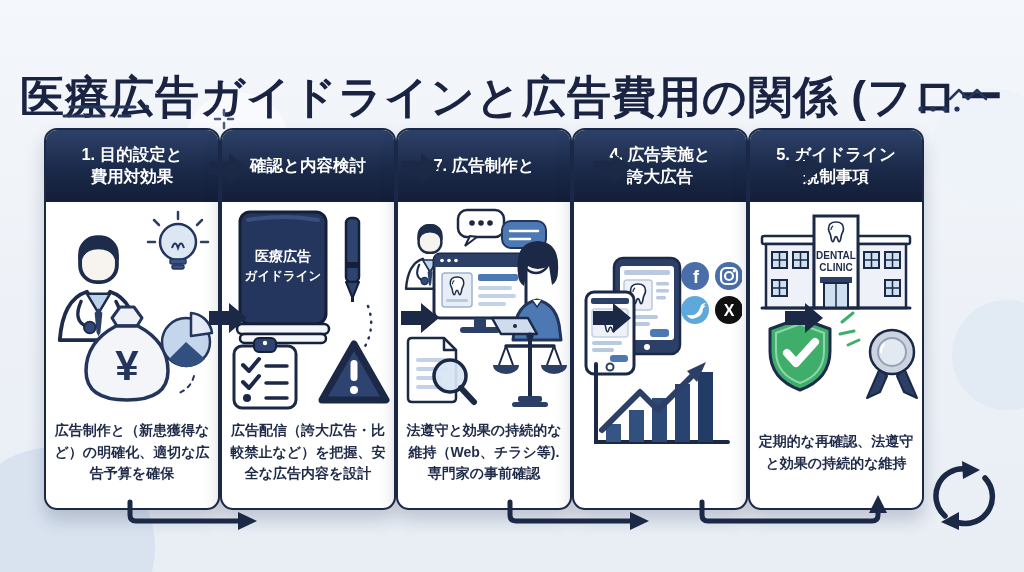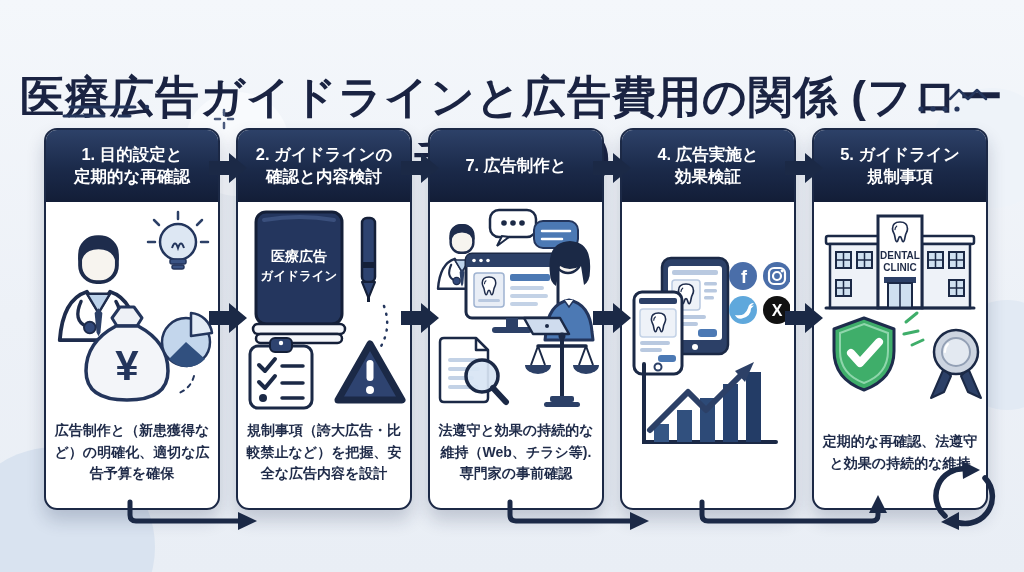--- a/index.html
+++ b/index.html
@@ -10,21 +10,21 @@
   }
   .blob{position:absolute;border-radius:50%;z-index:0;}
   .blob-bl{left:-45px;bottom:-75px;width:200px;height:200px;background:#d9e3f0;}
   .blob-tm{left:185px;top:92px;width:104px;height:104px;background:#f8fafd;}
   .blob-tr{right:-28px;top:88px;width:120px;height:120px;background:#eef3f9;}
   .blob-r{right:-38px;top:300px;width:110px;height:110px;background:#e2eaf4;}
   .title{
     position:absolute;top:28px;left:0;right:0;z-index:1;
     text-align:center;font-size:44px;font-weight:bold;color:#1a2342;letter-spacing:1px;margin-top:40px;
   }
-  .cards{position:absolute;left:44px;top:128px;display:flex;gap:16px;z-index:2;}
+  .cards{position:absolute;left:44px;top:128px;display:flex;z-index:2;}
   .card{
     width:176px;height:382px;box-sizing:border-box;display:flex;flex-direction:column;
     background:#ffffff;border:2.5px solid #1c2946;border-radius:13px;
     box-shadow:0 10px 18px rgba(22,36,70,0.20);overflow:hidden;
   }
   .card-header{
     height:70px;flex:0 0 70px;display:flex;flex-direction:column;justify-content:center;
     background:linear-gradient(180deg,#2d4168 0%,#1b2a4a 55%,#131e38 100%);
     border-bottom:2.5px solid #131e38;
     color:#ffffff;font-weight:bold;font-size:16.5px;line-height:1.35;text-align:center;
@@ -65,21 +65,21 @@
 <div class="blob blob-tr"></div>
 <div class="blob blob-r"></div>
 
 <div class="title">医療広告ガイドラインと広告費用の関係 (フローチャート)</div>
 
 <div class="cards">
 
   <div class="card">
     <div class="card-header">
       <span>1. 目的設定と</span>
-      <span>定期的な再確認</span>
+      <span>費用対効果</span>
     </div>
     <div class="card-illustration">
       <svg width="164" height="202" viewBox="0 0 164 202">
         <use href="#sym-doctor" x="0" y="16" width="97" height="120"></use>
         <g>
           <g stroke="#2c4067" stroke-width="2.5" stroke-linecap="round">
             <line x1="128" y1="4" x2="128" y2="11"></line>
             <line x1="104" y1="12" x2="109" y2="17"></line>
             <line x1="152" y1="12" x2="147" y2="17"></line>
             <line x1="98" y1="34" x2="105" y2="34"></line>
@@ -101,21 +101,20 @@
           <path d="M31,26 L31,3 A23,23 0 0 1 52,23 Z" fill="#e2ebf6" stroke="#23355c" stroke-width="2.5" stroke-linejoin="round"></path>
           <path d="M34,66 q-4,14 -18,18" fill="none" stroke="#23355c" stroke-width="2" stroke-dasharray="4 5" stroke-linecap="round"></path>
         </g>
       </svg>
     </div>
     <div class="card-desc">広告制作と（新患獲得など）の明確化、適切な広告予算を確保</div>
   </div>
 
   <div class="card">
     <div class="card-header">
-      <span>2. ガイドラインの</span>
       <span>確認と内容検討</span>
     </div>
     <div class="card-illustration">
       <svg width="164" height="202" viewBox="0 0 164 202">
         <g transform="translate(14,4)">
           <rect x="0" y="0" width="86" height="112" rx="10" fill="#24365e" stroke="#141f38" stroke-width="3"></rect>
           <path d="M8,8 q36,-6 70,0" fill="none" stroke="#3a4f7c" stroke-width="4" stroke-linecap="round"></path>
           <text x="43" y="49" text-anchor="middle" font-size="14" font-weight="bold" fill="#ffffff">医療広告</text>
           <text x="43" y="68" text-anchor="middle" font-size="12.5" font-weight="bold" fill="#ffffff">ガイドライン</text>
           <rect x="-3" y="112" width="92" height="10" rx="5" fill="#f4f6fa" stroke="#141f38" stroke-width="2.5"></rect>
@@ -139,21 +138,21 @@
           <circle cx="13" cy="60" r="4" fill="#1b2946"></circle>
           <line x1="32" y1="60" x2="53" y2="60" stroke="#1b2946" stroke-width="3.5" stroke-linecap="round"></line>
         </g>
         <g transform="translate(92,132)">
           <path d="M36,4 L68,60 H4 Z" fill="#2e4370" stroke="#1b2946" stroke-width="7" stroke-linejoin="round"></path>
           <rect x="32.5" y="20" width="7" height="21" rx="3.5" fill="#ffffff"></rect>
           <circle cx="36" cy="50" r="4" fill="#ffffff"></circle>
         </g>
       </svg>
     </div>
-    <div class="card-desc">規制事項（誇大広告・比較禁止など）を把握、安全な広告内容を設計</div>
+    <div class="card-desc">広告配信（誇大広告・比較禁止など）を把握、安全な広告内容を設計</div>
   </div>
 
   <div class="card">
     <div class="card-header">
       <span>7. 広告制作と</span>
     </div>
     <div class="card-illustration">
       <svg width="168" height="202" viewBox="0 0 168 202">
         <use href="#sym-doctor" x="0" y="8" width="60" height="76"></use>
         <g transform="translate(58,2)">
@@ -213,21 +212,21 @@
           <rect x="14" y="70" width="36" height="5" rx="2.5" fill="#2c4067"></rect>
         </g>
       </svg>
     </div>
     <div class="card-desc">法遵守と効果の持続的な維持（Web、チラシ等). 専門家の事前確認</div>
   </div>
 
   <div class="card">
     <div class="card-header">
       <span>4. 広告実施と</span>
-      <span>効果検証</span>
+      <span>誇大広告</span>
     </div>
     <div class="card-illustration">
       <svg width="164" height="202" viewBox="0 0 164 202">
         <g transform="translate(36,2)">
           <rect x="0" y="0" width="66" height="96" rx="9" fill="#2c4067" stroke="#1b2946" stroke-width="2.5"></rect>
           <rect x="6" y="8" width="54" height="74" rx="3" fill="#ffffff"></rect>
           <rect x="10" y="12" width="46" height="5" rx="2" fill="#b9c9e0"></rect>
           <rect x="10" y="22" width="28" height="30" rx="3" fill="#eef2f8" stroke="#b9c9e0" stroke-width="1.5"></rect>
           <use href="#sym-tooth" x="14" y="25" width="20" height="22"></use>
           <rect x="42" y="24" width="13" height="3.5" rx="1.5" fill="#b9c9e0"></rect>

